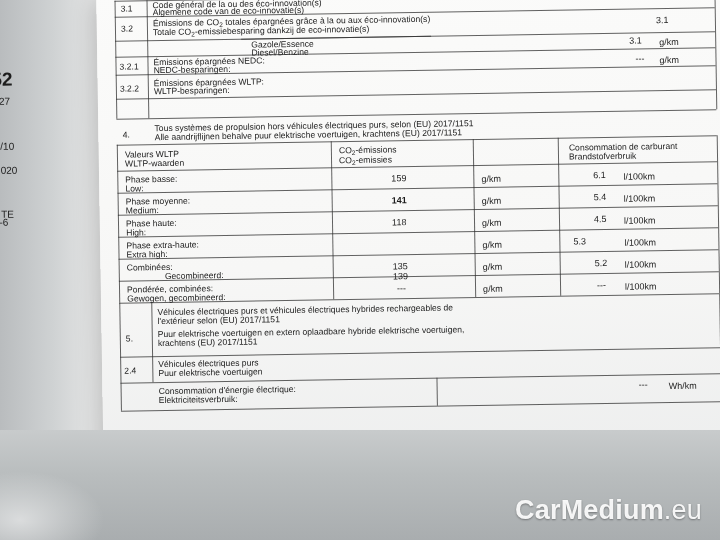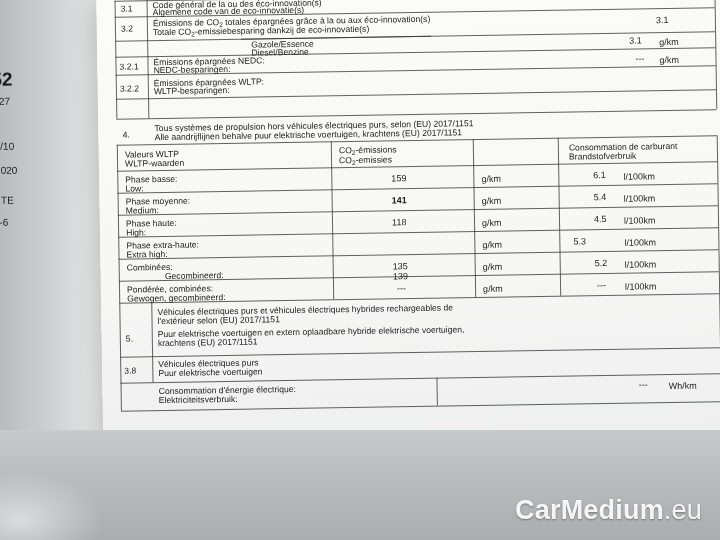--- a/index.html
+++ b/index.html
@@ -83,21 +83,21 @@
 <body>
 
 <div id="photo"></div>
 <div id="leftpage"></div>
 
 <div id="leftText">
   <div class="bigleft" style="left:-6px;top:68px;">52</div>
   <div style="left:-2px;top:95px;">-27</div>
   <div style="left:2px;top:140px;">/10</div>
   <div style="left:2px;top:164px;">020</div>
-  <div style="left:2px;top:194px;">TE</div>
+  <div style="left:2px;top:208px;">TE</div>
   <div style="left:0px;top:216px;">-6</div>
 </div>
 
 <div id="sheet"></div>
 
 <div id="doc">
 
   <div class="hline" style="left:14px;top:10px;width:600px;"></div>
   <div class="hline" style="left:14px;top:26px;width:600px;"></div>
   <div class="hline" style="left:14px;top:50px;width:600px;"></div>
@@ -210,21 +210,21 @@
   <div class="vline" style="left:46px;top:312px;height:80px;"></div>
   <div class="vline" style="left:330px;top:392px;height:28px;"></div>
   <div class="vline" style="left:614px;top:312px;height:108px;"></div>
 
   <div class="row num" style="left:20px;top:344px;">5.</div>
   <div class="row lbl-fr" style="left:52px;top:318px;">Véhicules électriques purs et véhicules électriques hybrides rechargeables de</div>
   <div class="row lbl-fr" style="left:52px;top:327px;">l'extérieur selon (EU) 2017/1151</div>
   <div class="row lbl-nl" style="left:52px;top:340px;">Puur elektrische voertuigen en extern oplaadbare hybride elektrische voertuigen,</div>
   <div class="row lbl-nl" style="left:52px;top:349px;">krachtens (EU) 2017/1151</div>
 
-  <div class="row num" style="left:18px;top:376px;">3.8</div>
+  <div class="row num" style="left:18px;top:376px;">2.4</div>
   <div class="row lbl-fr" style="left:52px;top:370px;">Véhicules électriques purs</div>
   <div class="row lbl-nl" style="left:52px;top:379px;">Puur elektrische voertuigen</div>
 
   <div class="row lbl-fr" style="left:52px;top:397px;">Consommation d'énergie électrique:</div>
   <div class="row lbl-nl" style="left:52px;top:406px;">Elektriciteitsverbruik:</div>
   <div class="row" style="left:532px;top:398px;">---</div>
   <div class="row" style="left:562px;top:400px;text-align:right;">Wh/km</div>
 
   <div class="row" style="left:24px;top:448px;font-size:9.5px;">Page / Bladzijde 4</div>
 </div>

